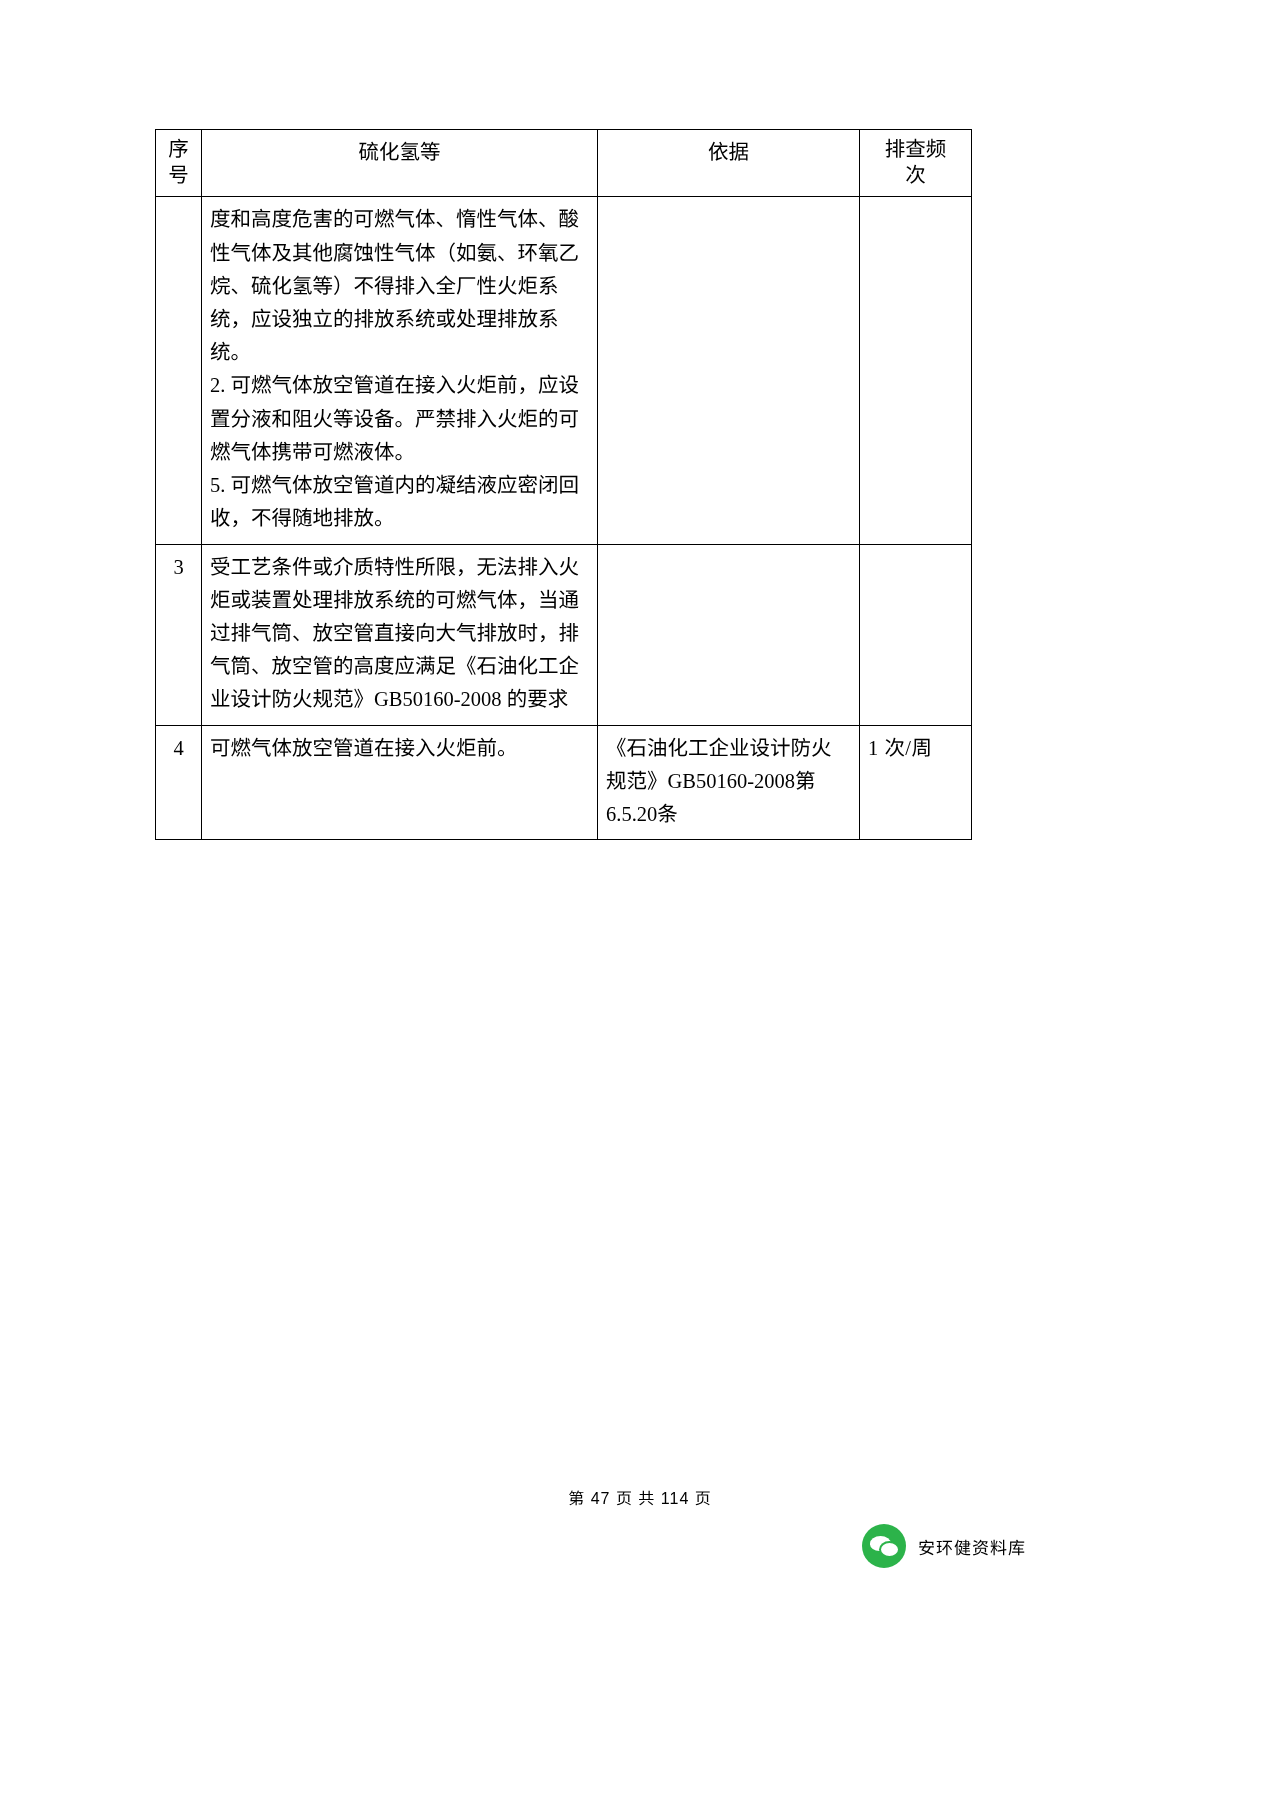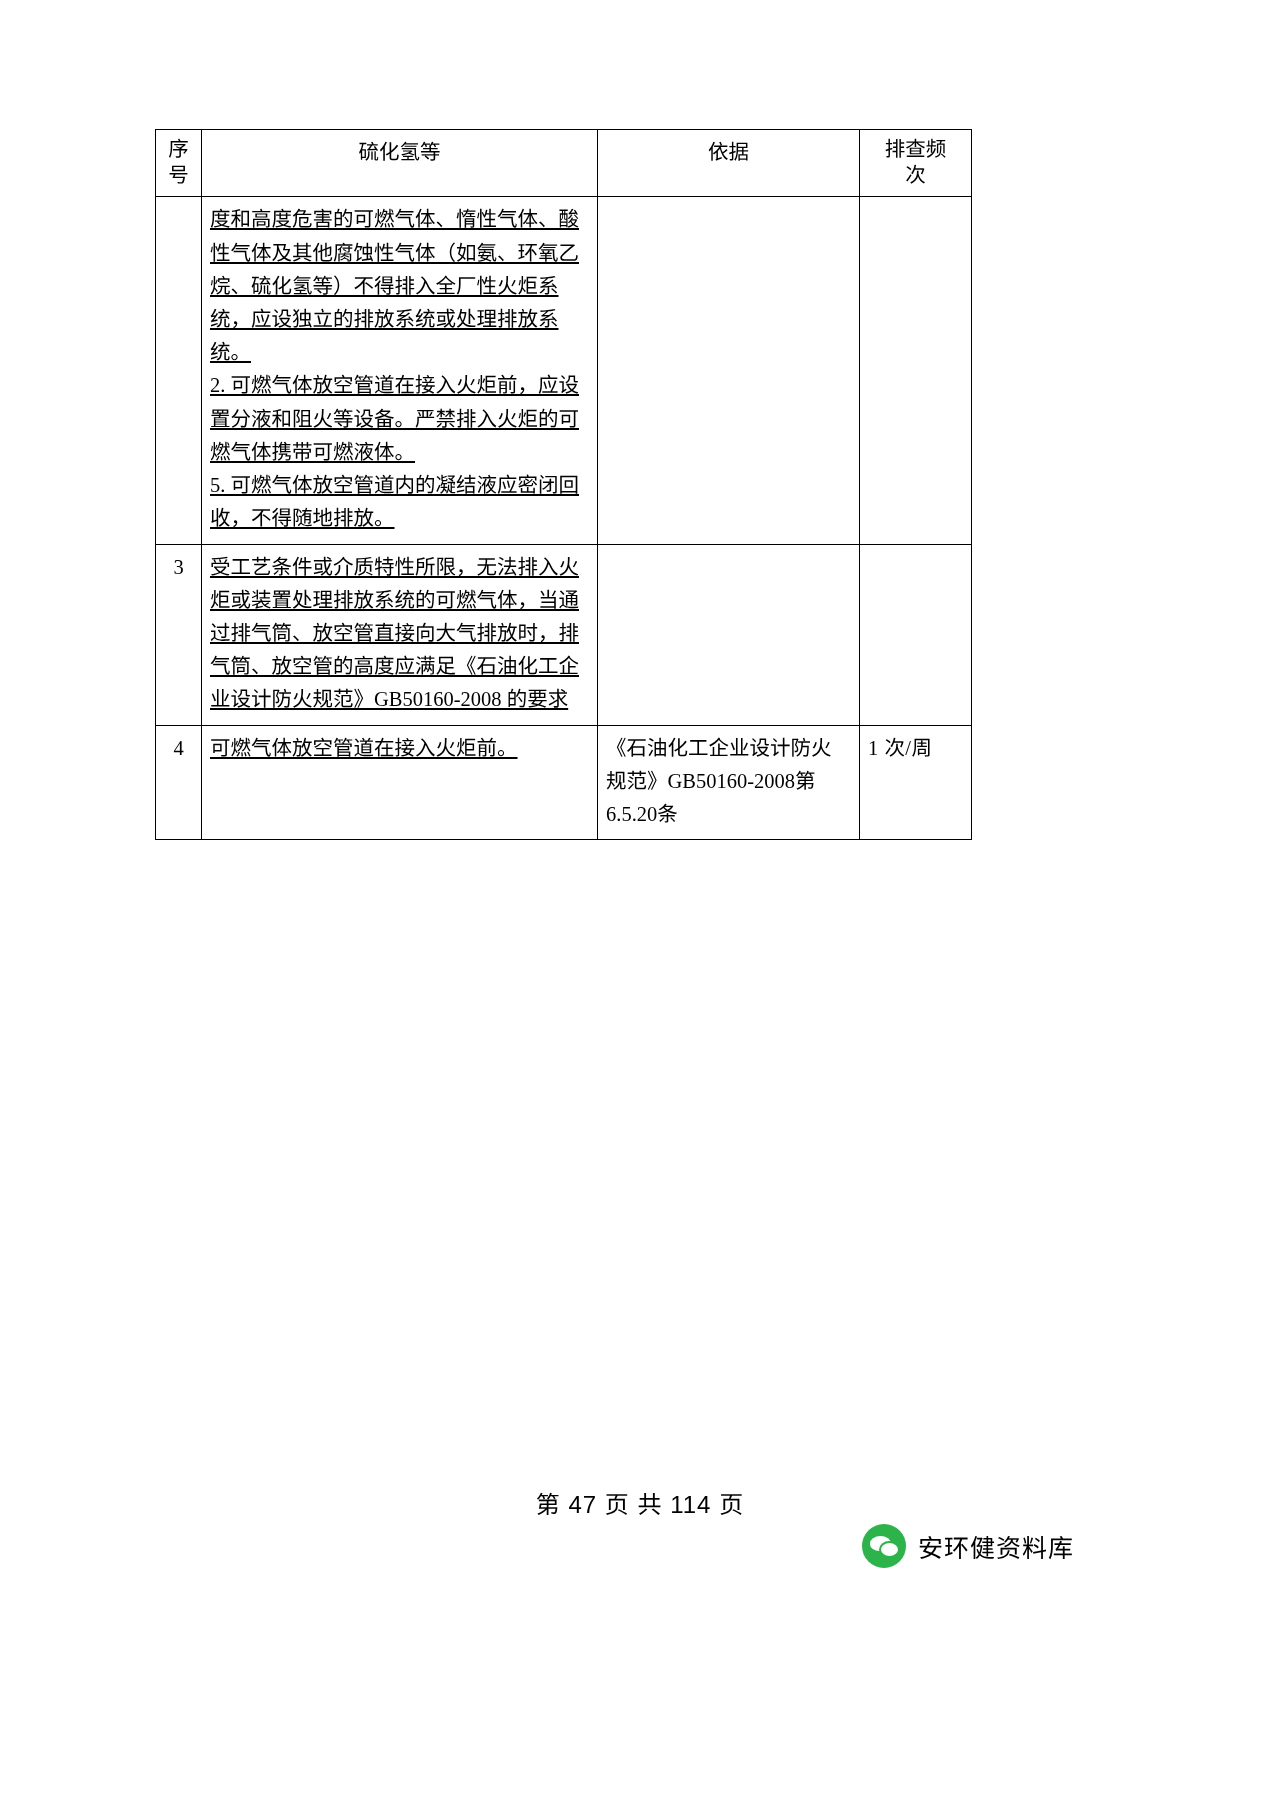--- a/index.html
+++ b/index.html
@@ -49,35 +49,34 @@
   }
   .hdr .two-line {
     line-height: 1.28;
   }
   .cell-no {
     text-align: center;
     vertical-align: middle;
   }
   .cell-text p {
     margin: 0;
-    text-decoration: underline;
   }
   .cell-freq {
     text-align: left;
     letter-spacing: 0.5px;
   }
 
   
   .footer {
     position: absolute;
     left: 0;
     top: 1485px;
     width: 1280px;
     text-align: center;
-    font-size: 24px;
+    font-size: 16px;
     font-family: "Liberation Sans", sans-serif;
     letter-spacing: 1px;
     color: #000000;
   }
 
   
   .badge {
     position: absolute;
     left: 862px;
     top: 1524px;
@@ -109,21 +108,21 @@
     left: 19px;
     top: 19px;
     width: 17px;
     height: 13px;
     background: #ffffff;
     border-radius: 50%;
     box-shadow: 0 0 0 2px #2cb34a;
   }
   .badge .badge-text {
     font-family: "Liberation Sans", sans-serif;
-    font-size: 25px;
+    font-size: 17px;
     color: #000000;
     letter-spacing: 1px;
   }
 </style>
 </head>
 <body>
 
 <div class="page">
 
   <div class="table-wrap">

